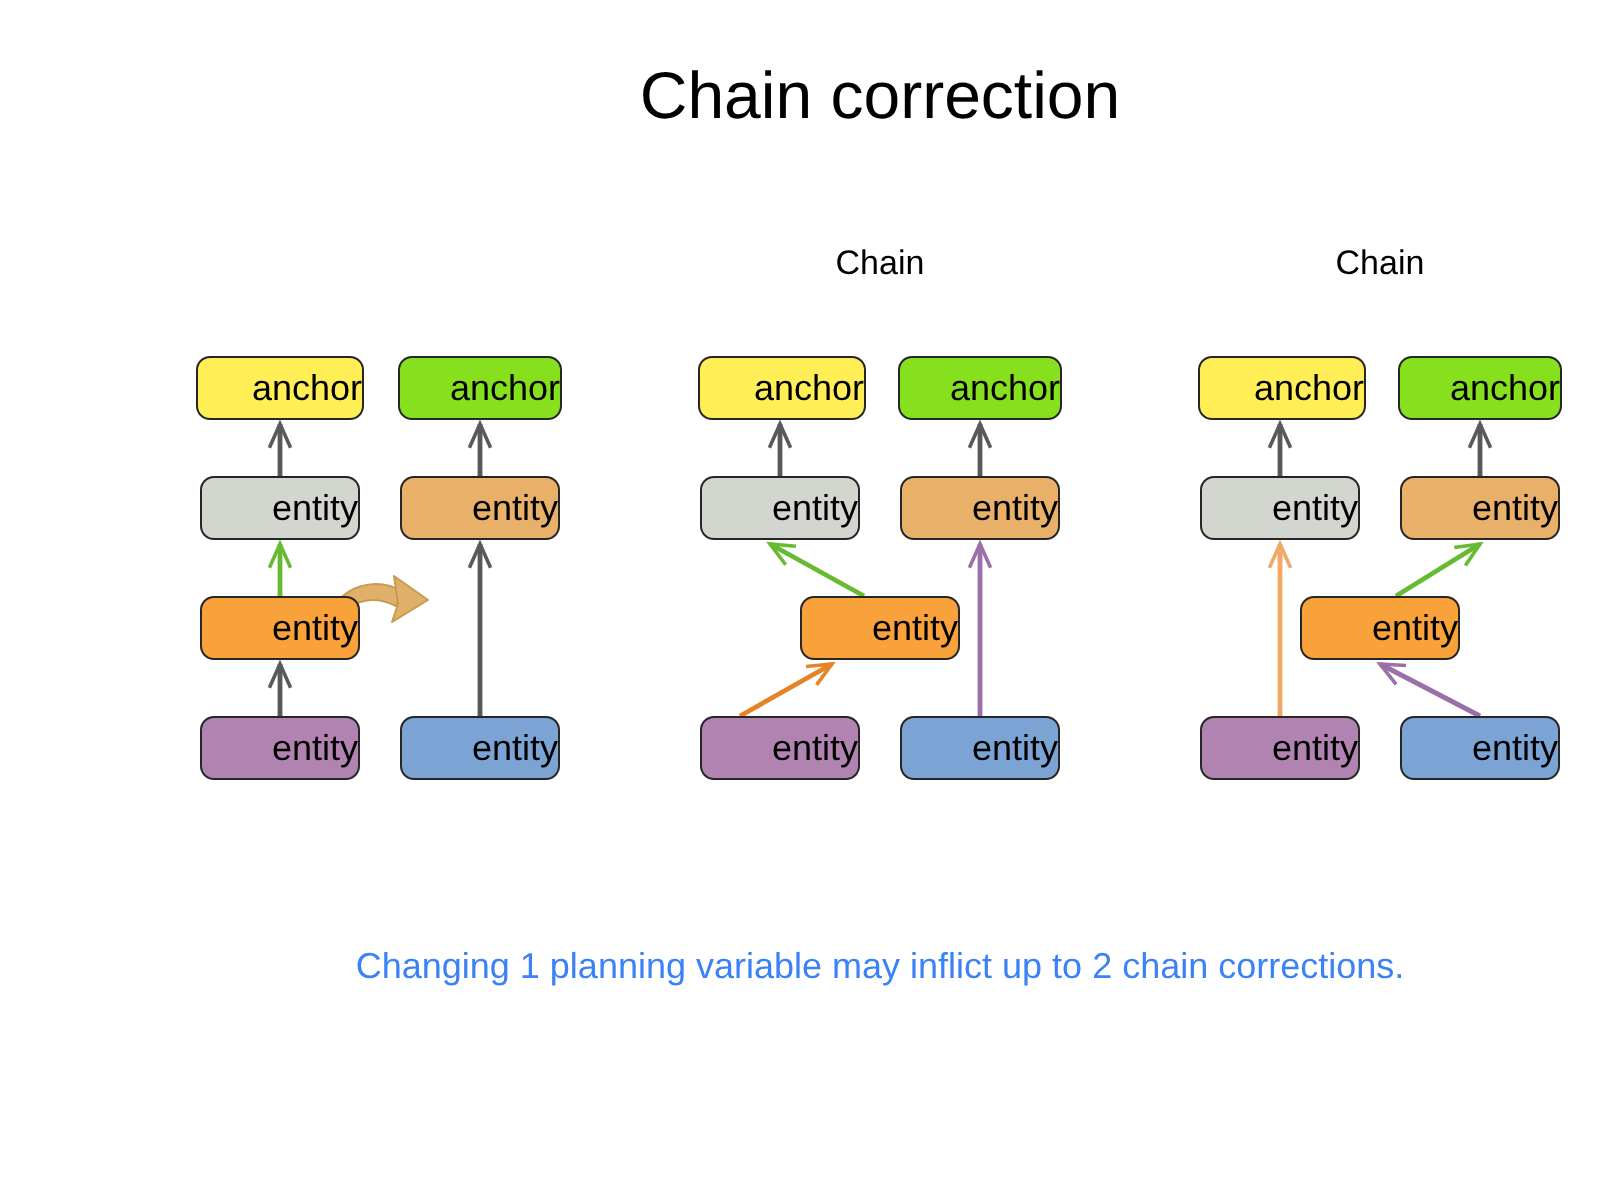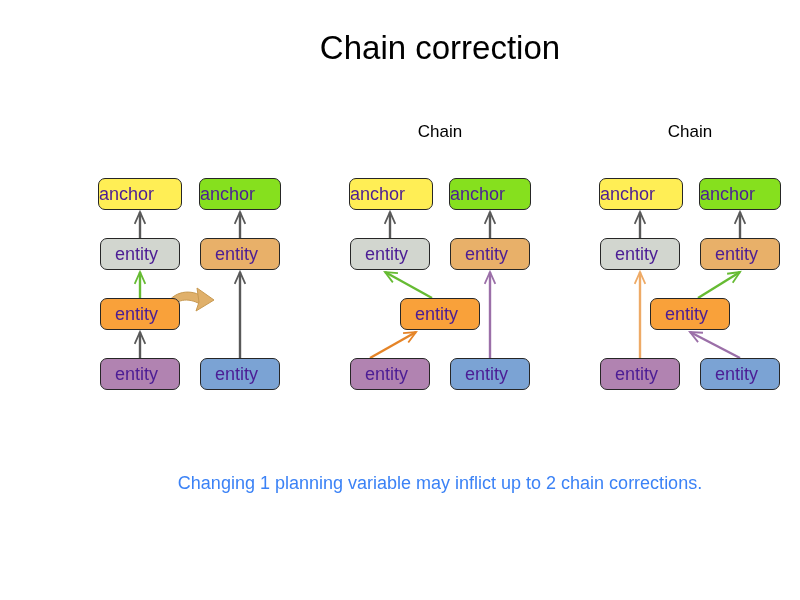--- a/index.html
+++ b/index.html
@@ -59,22 +59,22 @@
   
   .node {
     position: absolute;
     box-sizing: border-box;
     border: 1.3px solid #262626;
     border-radius: 7px;
     font-size: 18px;
     line-height: 1;
     display: flex;
     align-items: center;
-    justify-content: flex-start;
-    color: #4c1d95;
+    justify-content: flex-end;
+    color: #000000;
     white-space: nowrap;
     z-index: 3;
   }
   .node-anchor { height: 32px; }
   .node-entity { height: 32px; padding-left: 14px; }
 
   
   #arrows {
     position: absolute;
     left: 0; top: 0;

